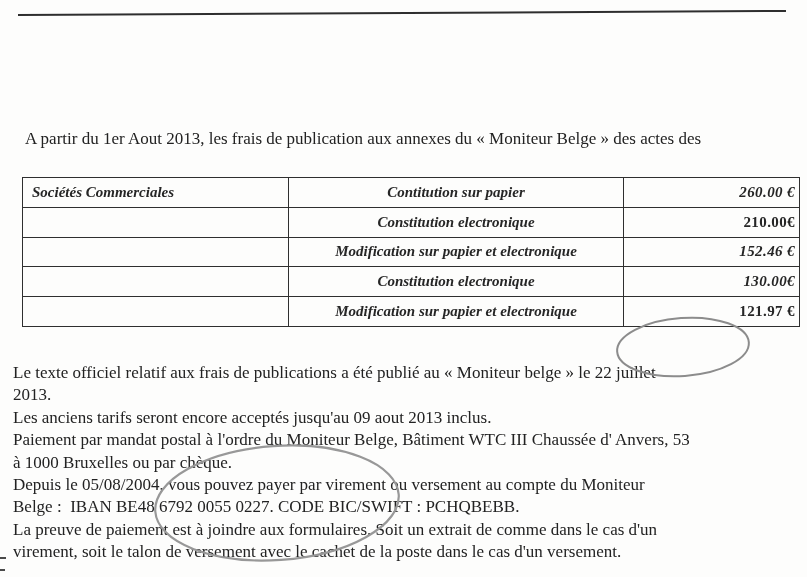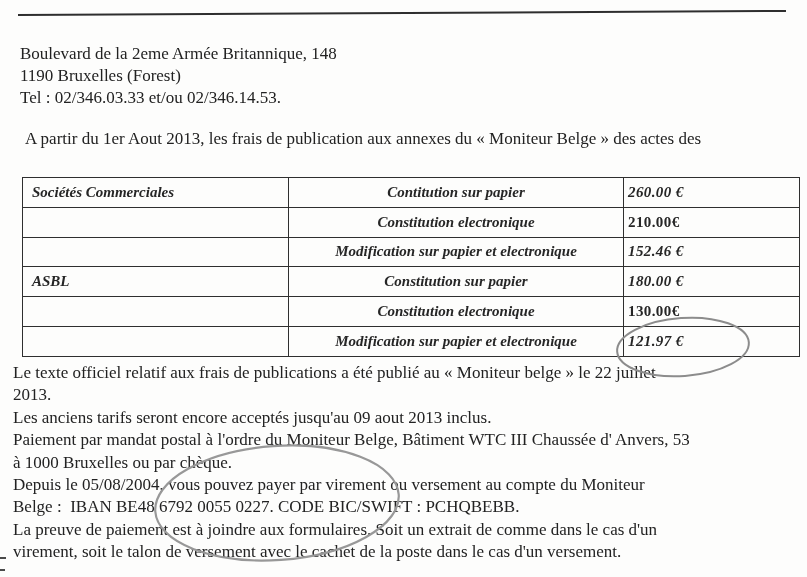--- a/index.html
+++ b/index.html
@@ -56,21 +56,21 @@
     height: 28.8px;
     font-size: 15px;
     font-style: italic;
     font-weight: 600;
     color: #262626;
     padding: 0 4px;
     overflow: hidden;
   }
   .fees-table .category-cell { width: 252px; text-align: left; padding-left: 9px; }
   .fees-table .service-cell  { width: 326px; text-align: center; }
-  .fees-table .price-cell    { width: 167px; text-align: left; letter-spacing: 0.4px; }
+  .fees-table .price-cell    { width: 167px; text-align: right; letter-spacing: 0.4px; }
   .fees-table tr:nth-child(2) .price-cell,
   .fees-table tr:nth-child(5) .price-cell { font-style: normal; }
   .body-block {
     position: absolute;
     left: 13px; top: 362px;
     font-size: 17px;
     line-height: 22.4px;
   }
   .pen-overlay {
     position: absolute;
@@ -86,25 +86,20 @@
   }
 </style>
 </head>
 <body>
 
 <div class="page">
 
   <div class="top-rule"></div>
 
 
-  <div class="address-block">
-    <div class="line">Boulevard de la 2eme Armée Britannique, 148</div>
-    <div class="line">1190 Bruxelles (Forest)</div>
-    <div class="line">Tel : 02/346.03.33 et/ou 02/346.14.53.</div>
-  </div>
 
   <div class="intro-block">
     <div class="line">A partir du 1er Aout 2013, les frais de publication aux annexes du « Moniteur Belge » des actes des</div>
   </div>
 
   <table class="fees-table">
     <tbody>
       <tr>
         <td class="category-cell">Sociétés Commerciales</td>
         <td class="service-cell">Contitution sur papier</td>
@@ -112,25 +107,20 @@
       </tr>
       <tr>
         <td class="category-cell"></td>
         <td class="service-cell">Constitution electronique</td>
         <td class="price-cell">210.00€</td>
       </tr>
       <tr>
         <td class="category-cell"></td>
         <td class="service-cell">Modification sur papier et electronique</td>
         <td class="price-cell">152.46 €</td>
-      </tr>
-      <tr>
-        <td class="category-cell">ASBL</td>
-        <td class="service-cell">Constitution sur papier</td>
-        <td class="price-cell">180.00 €</td>
       </tr>
       <tr>
         <td class="category-cell"></td>
         <td class="service-cell">Constitution electronique</td>
         <td class="price-cell">130.00€</td>
       </tr>
       <tr>
         <td class="category-cell"></td>
         <td class="service-cell">Modification sur papier et electronique</td>
         <td class="price-cell">121.97 €</td>

